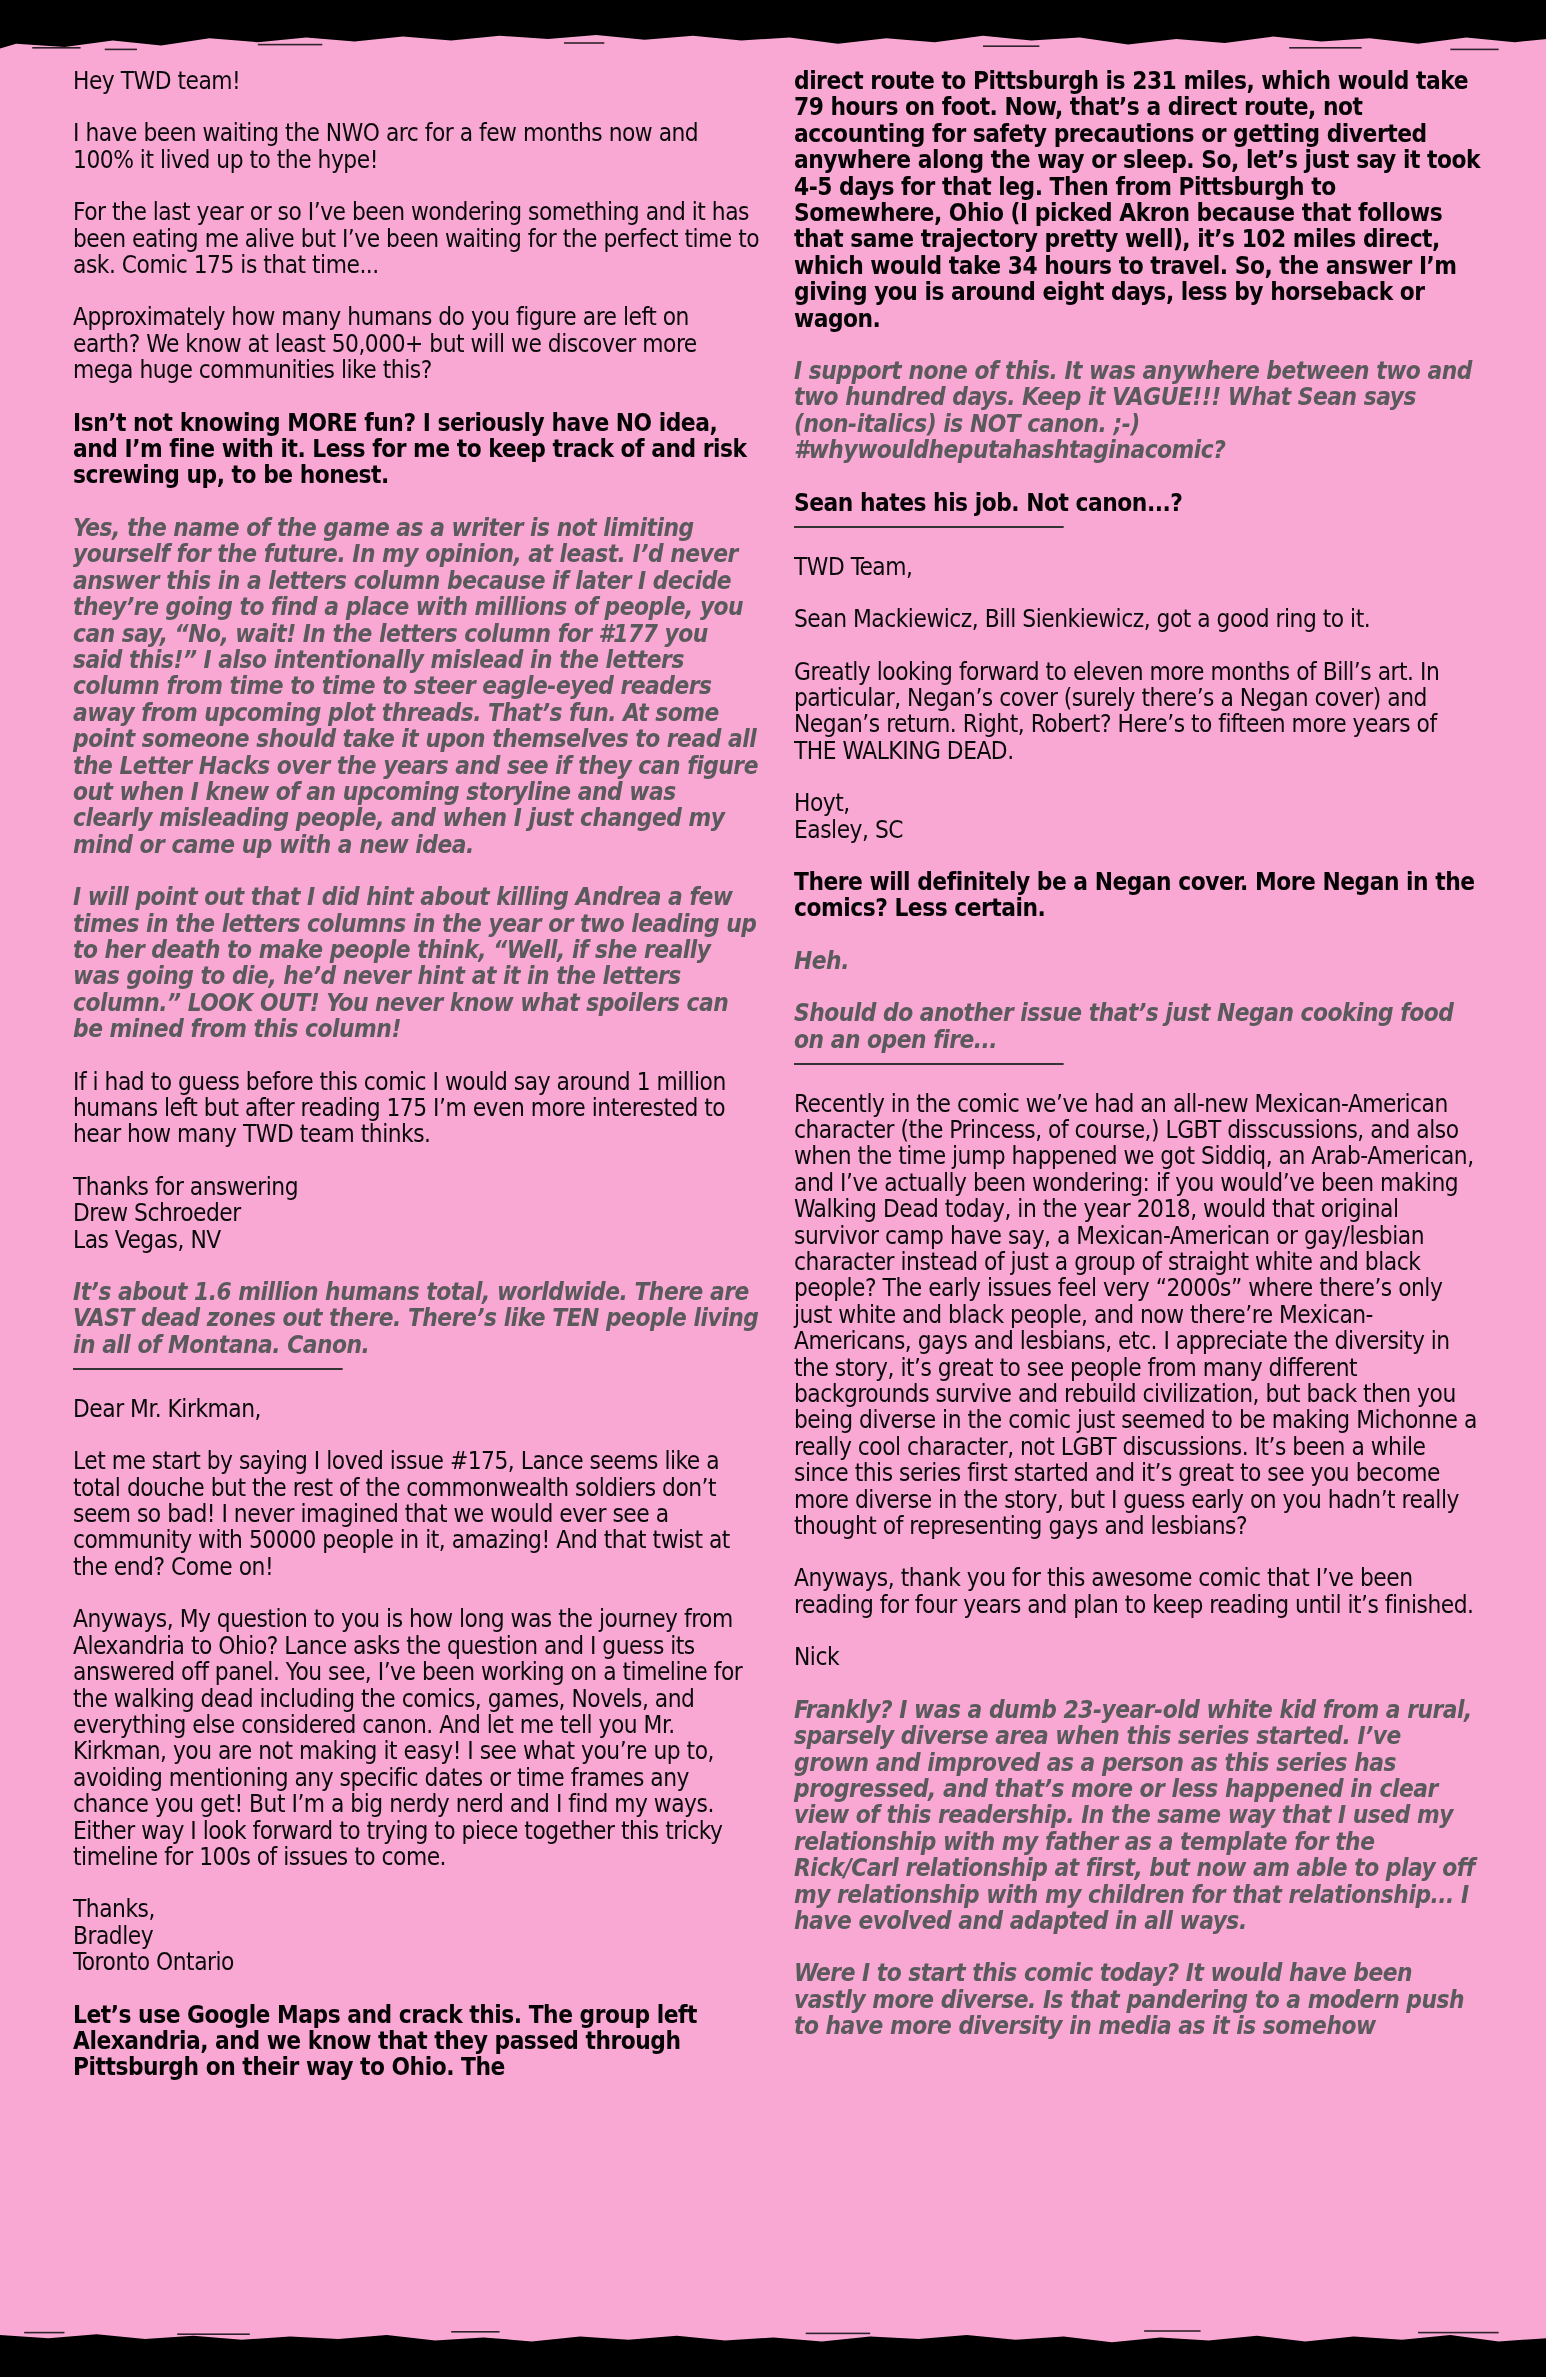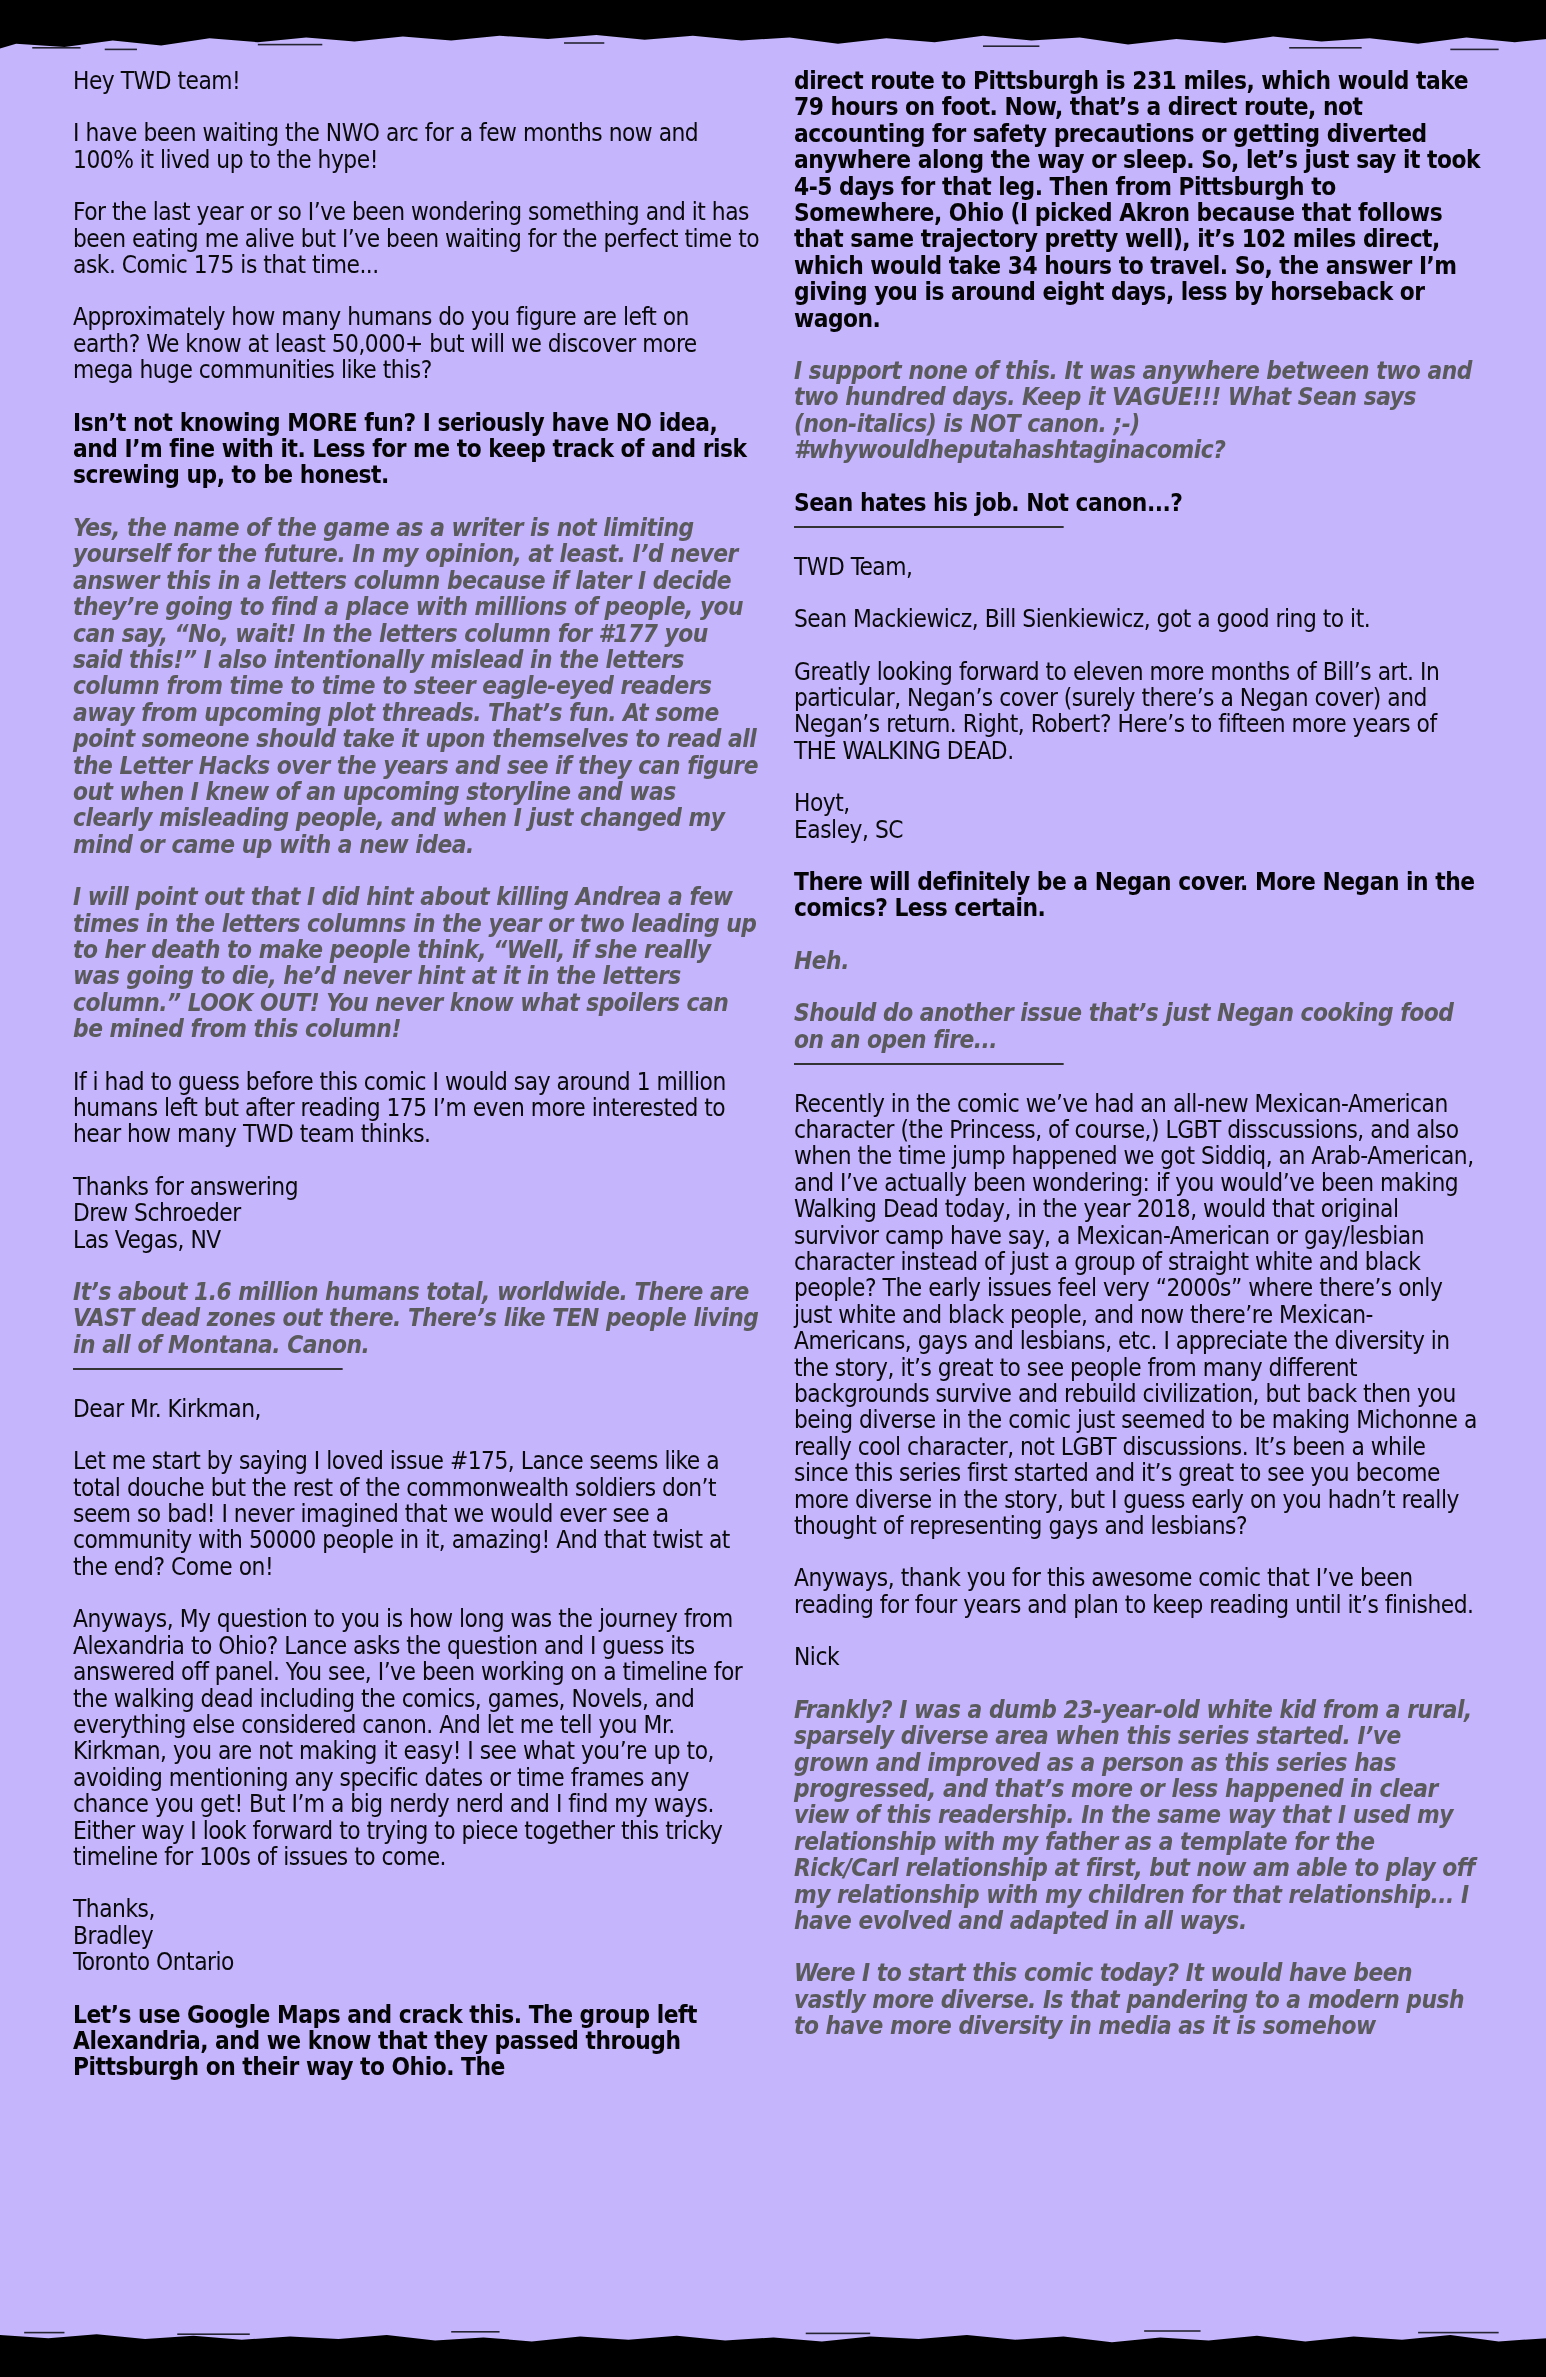--- a/index.html
+++ b/index.html
@@ -1,18 +1,18 @@
 <!DOCTYPE html>
 <html style="font-size:13px"><head>
   <meta charset="utf-8">
   <style>
     html, body { margin: 0; padding: 0; background: #ffffff; }
     body { width: 1547px; height: 2377px; position: relative; overflow: hidden;
            font-family: "DejaVu Sans Condensed", "DejaVu Sans", sans-serif; }
-    .page { position: absolute; left: 0; top: 0; width: 1547px; height: 2377px; background: #c4b5fd; }
+    .page { position: absolute; left: 0; top: 0; width: 1547px; height: 2377px; background: #f9a8d4; }
     .band { position: absolute; left: 0; width: 1547px; background: #000; }
     .band-top { top: 0; height: 32px; }
     .band-bottom { top: 2349px; height: 28px; }
     .grunge { position: absolute; left: 0; width: 1547px; height: 24px; }
     .grunge-top { top: 31px; }
     .grunge-bottom { top: 2327px; }
     .col { position: absolute; top: 68px; width: 709px; font-size: 25px; line-height: 26.4px;
            color: #0a0a0a; letter-spacing: -0.5px; transform: scaleX(0.97); transform-origin: left top; }
     .col-left { left: 73px; }
     .col-right { left: 794px; top: 68px; }

